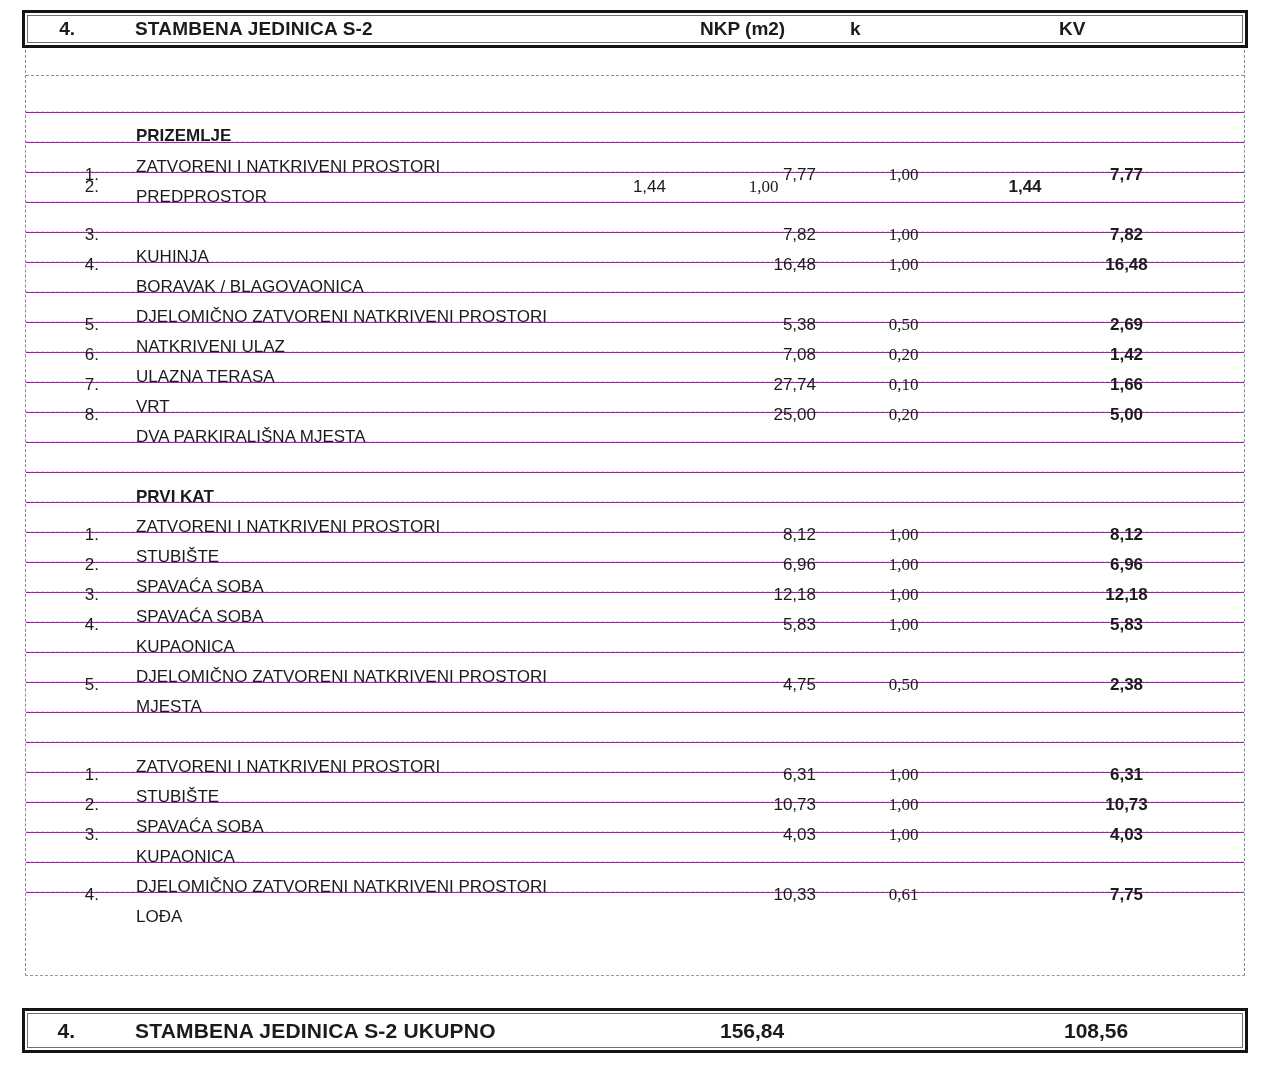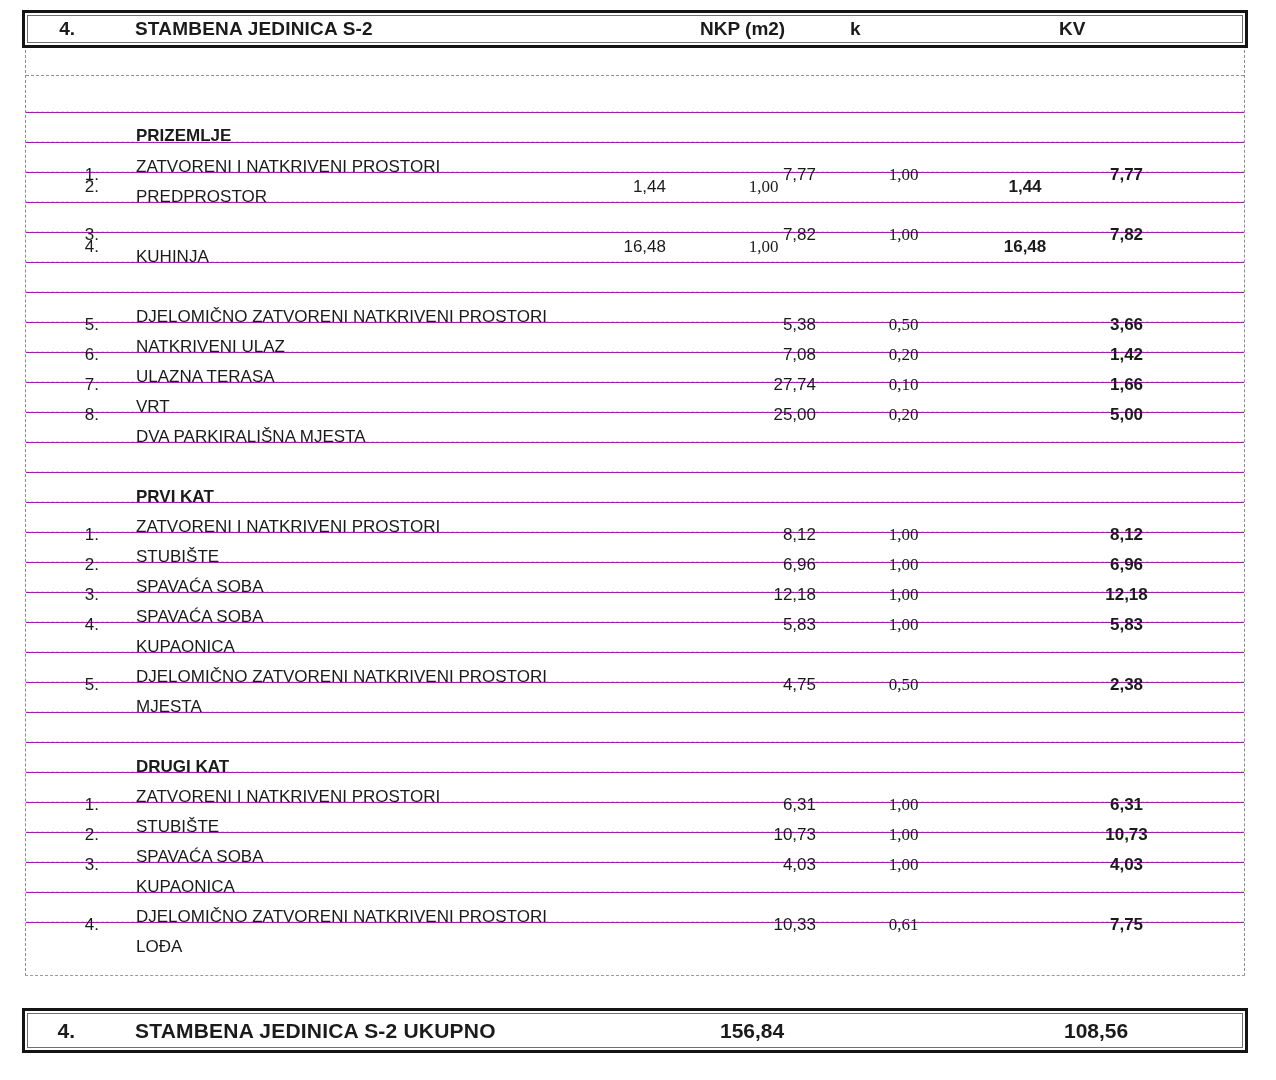--- a/index.html
+++ b/index.html
@@ -137,20 +137,21 @@
         <div class="c-num">3.</div>
         <div class="c-name">KUHINJA</div>
         <div class="c-nkp">7,82</div>
         <div class="c-k">1,00</div>
         <div class="c-gap"></div>
         <div class="c-kv">7,82</div>
         <div class="c-trail"></div>
       </div>
       <div class="t-row data-row">
         <div class="c-num">4.</div>
+        <div class="c-name">BORAVAK / BLAGOVAONICA</div>
         <div class="c-nkp">16,48</div>
         <div class="c-k">1,00</div>
         <div class="c-gap"></div>
         <div class="c-kv">16,48</div>
         <div class="c-trail"></div>
       </div>
       <div class="t-row group-label-row">
         <div class="c-num"></div>
         <div class="c-name">DJELOMIČNO ZATVORENI NATKRIVENI PROSTORI</div>
         <div class="c-nkp"></div>
@@ -158,21 +159,21 @@
         <div class="c-gap"></div>
         <div class="c-kv"></div>
         <div class="c-trail"></div>
       </div>
       <div class="t-row data-row">
         <div class="c-num">5.</div>
         <div class="c-name">NATKRIVENI ULAZ</div>
         <div class="c-nkp">5,38</div>
         <div class="c-k">0,50</div>
         <div class="c-gap"></div>
-        <div class="c-kv">3,66</div>
+        <div class="c-kv">2,69</div>
         <div class="c-trail"></div>
       </div>
       <div class="t-row data-row">
         <div class="c-num">6.</div>
         <div class="c-name">ULAZNA TERASA</div>
         <div class="c-nkp">7,08</div>
         <div class="c-k">0,20</div>
         <div class="c-gap"></div>
         <div class="c-kv">1,42</div>
         <div class="c-trail"></div>
@@ -272,29 +273,20 @@
         <div class="c-name">MJESTA</div>
         <div class="c-nkp">4,75</div>
         <div class="c-k">0,50</div>
         <div class="c-gap"></div>
         <div class="c-kv">2,38</div>
         <div class="c-trail"></div>
       </div>
       <div class="t-row spacer-row">
         <div class="c-num"></div>
         <div class="c-name"></div>
-        <div class="c-nkp"></div>
-        <div class="c-k"></div>
-        <div class="c-gap"></div>
-        <div class="c-kv"></div>
-        <div class="c-trail"></div>
-      </div>
-      <div class="t-row section-title-row">
-        <div class="c-num"></div>
-        <div class="c-name">DRUGI KAT</div>
         <div class="c-nkp"></div>
         <div class="c-k"></div>
         <div class="c-gap"></div>
         <div class="c-kv"></div>
         <div class="c-trail"></div>
       </div>
       <div class="t-row group-label-row">
         <div class="c-num"></div>
         <div class="c-name">ZATVORENI I NATKRIVENI PROSTORI</div>
         <div class="c-nkp"></div>

